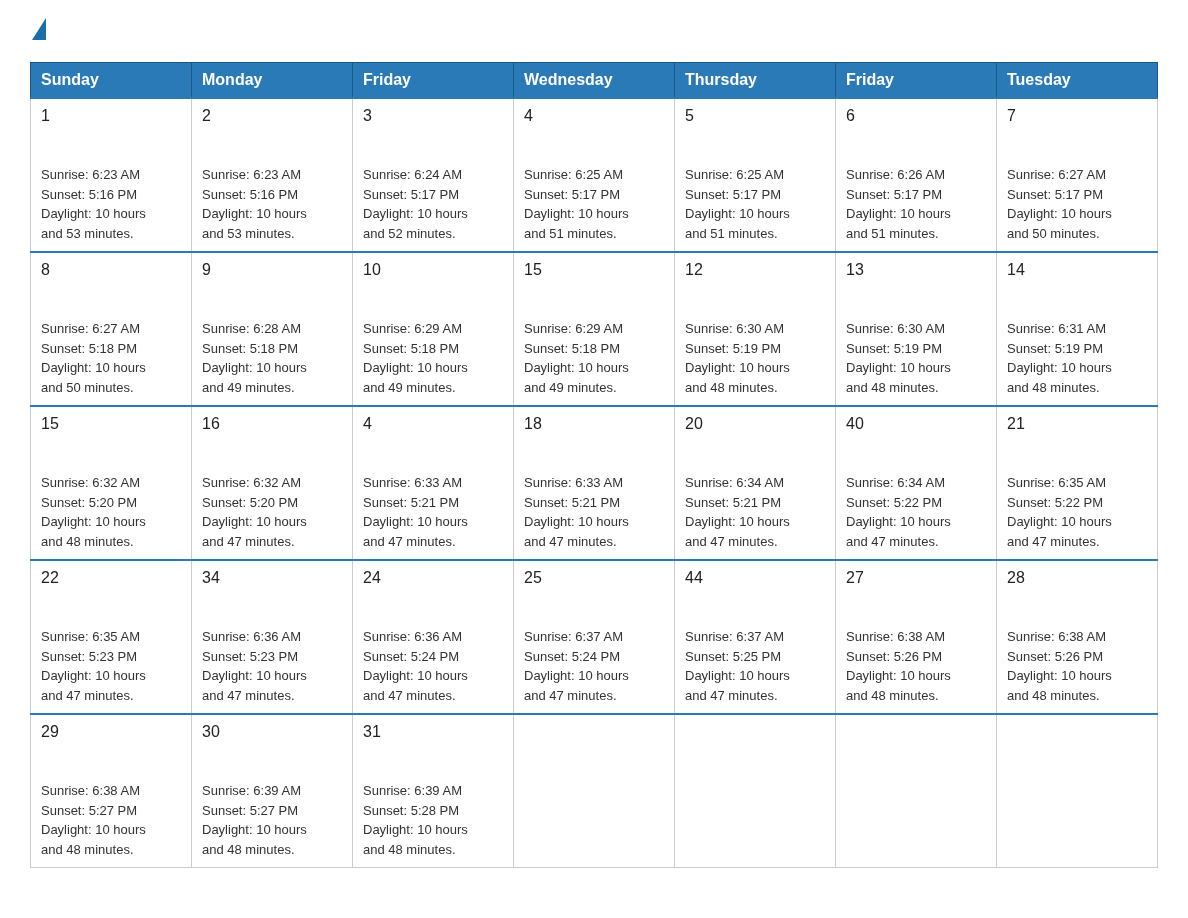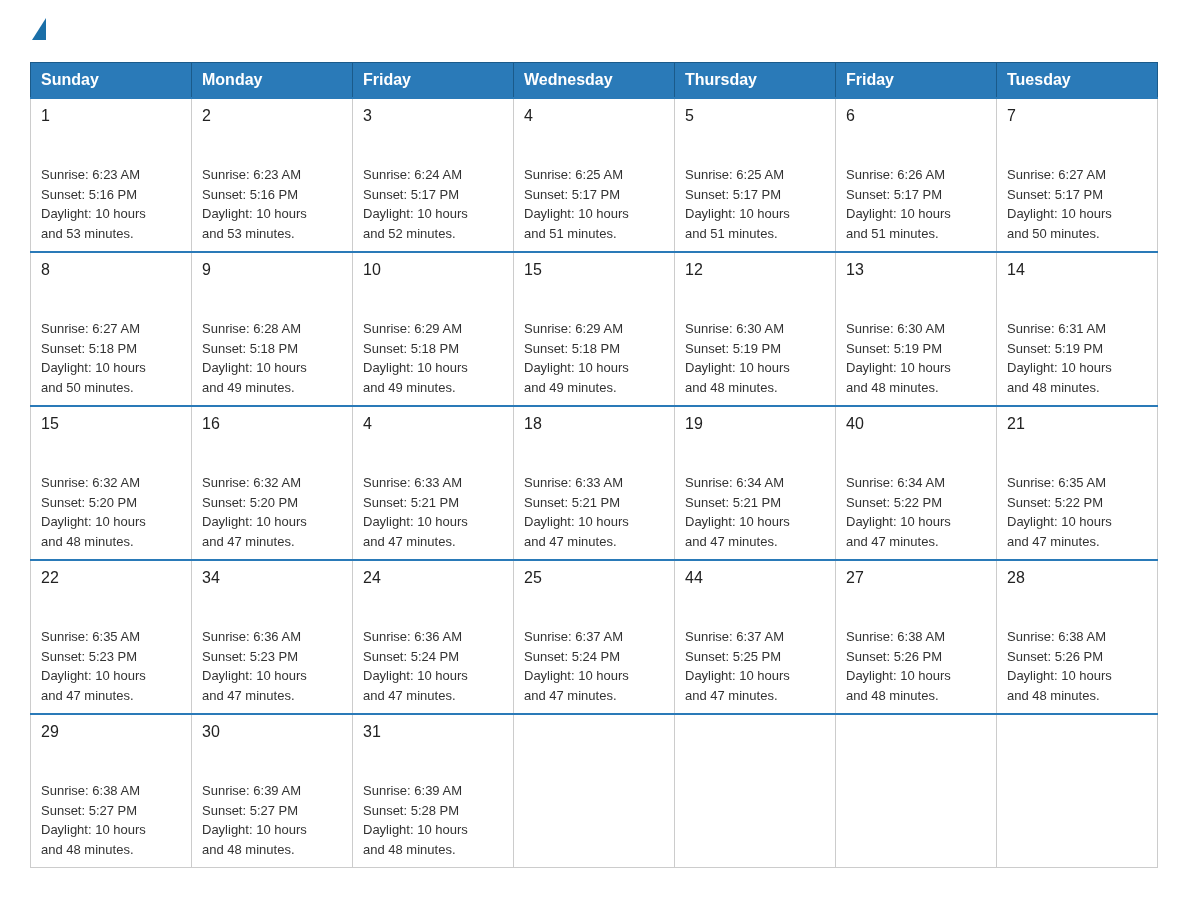--- a/index.html
+++ b/index.html
@@ -293,21 +293,21 @@
         <td>
         <span class="day-number">18</span>
         <div class="day-info">
           Sunrise: 6:33 AM<br>
           Sunset: 5:21 PM<br>
           Daylight: 10 hours<br>
           and 47 minutes.
         </div>
       </td>
         <td>
-        <span class="day-number">19</span>
+        <span class="day-number">20</span>
         <div class="day-info">
           Sunrise: 6:34 AM<br>
           Sunset: 5:21 PM<br>
           Daylight: 10 hours<br>
           and 47 minutes.
         </div>
       </td>
         <td>
         <span class="day-number">40</span>
         <div class="day-info">

